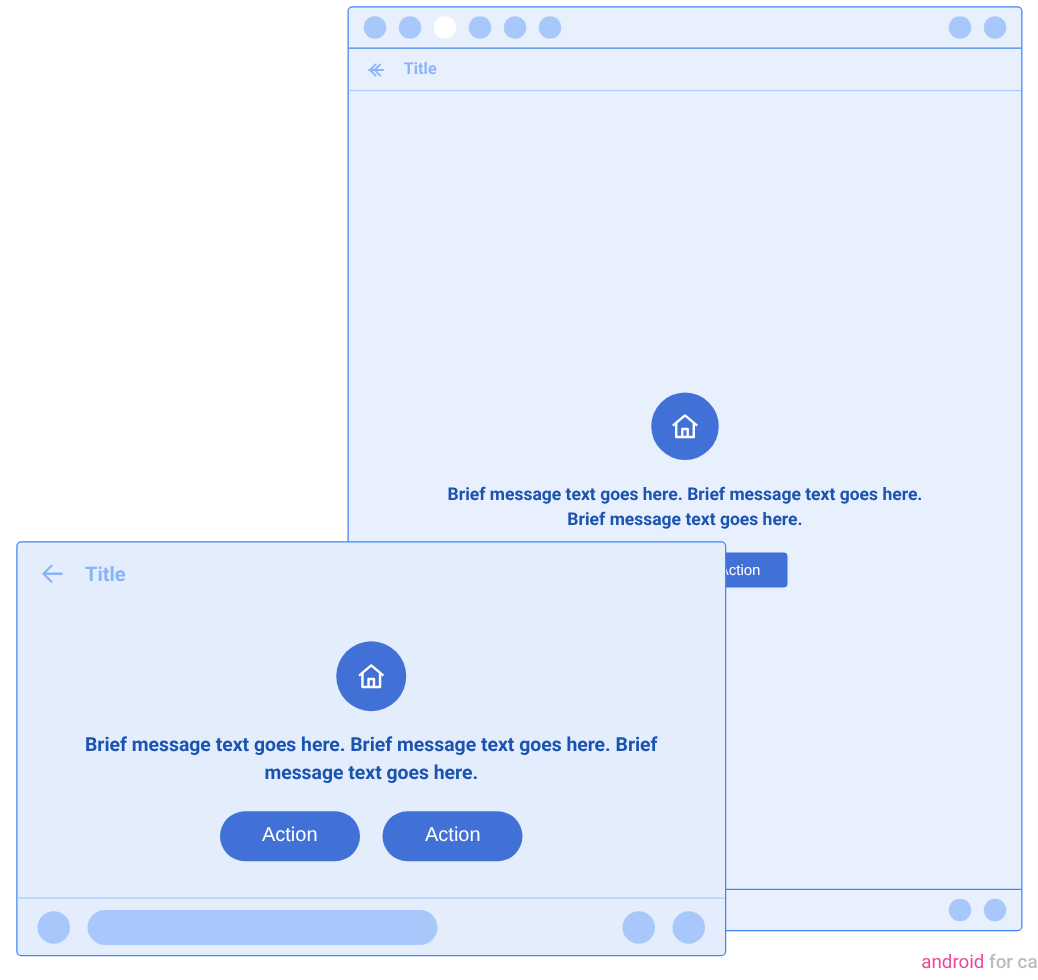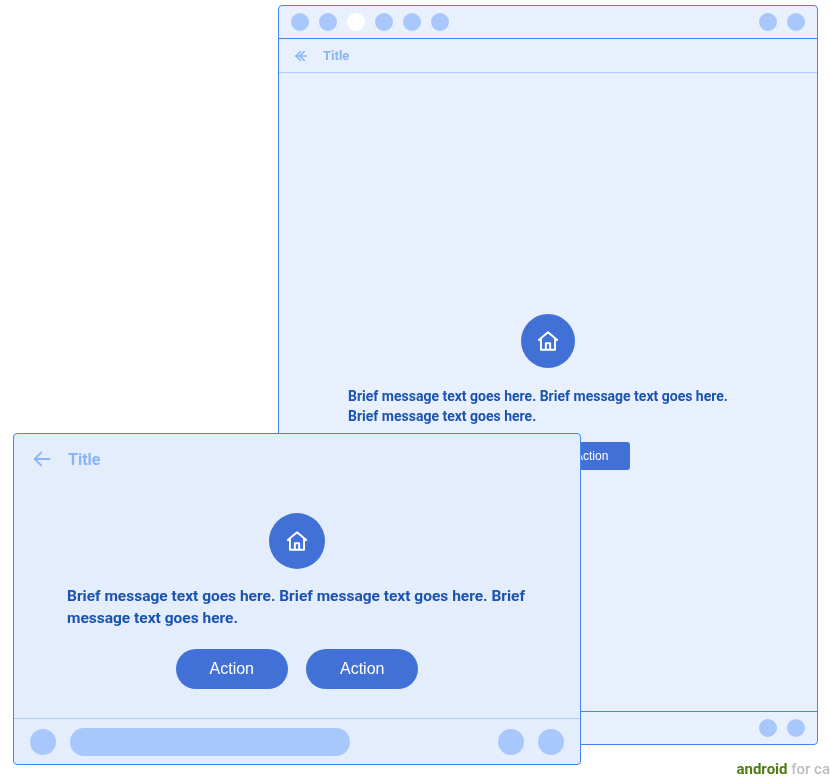--- a/index.html
+++ b/index.html
@@ -43,20 +43,21 @@
     padding: 0 60px;
   }
   .icon-circle {
     width: 54px; height: 54px; border-radius: 50%;
     background: #4171d6;
     display: flex; align-items: center; justify-content: center;
     margin-bottom: 18px;
   }
   .icon-circle svg { width: 26px; height: 26px; }
   .message {
+    text-align: center;
     color: #1a53b0;
     font-size: 14px;
     font-weight: 700;
     line-height: 1.45;
     margin-bottom: 16px;
     max-width: 400px;
   }
   .action-row { display: flex; gap: 10px; }
   .btn-rect {
     background: #4171d6; color: #ffffff;
@@ -109,21 +110,21 @@
   .navdot { width: 26px; height: 26px; border-radius: 50%; background: #a8c7fa; }
   .navpill { width: 280px; height: 28px; border-radius: 14px; background: #a8c7fa; }
   .nav-spacer { flex: 1; }
 
   
   .watermark {
     position: absolute; right: 0; bottom: 6px;
     font-size: 15px; font-weight: 500; color: #bdbdbd;
     white-space: nowrap; overflow: hidden;
   }
-  .watermark .strong { color: #4d7c0f; font-weight: 700; }
+  .watermark .strong { color: #ec4899; font-weight: 400; }
 </style>
 </head>
 <body>
 
 <div class="tablet">
 
   <div class="tablet-statusbar">
     <div class="dot-row">
       <div class="dot"></div>
       <div class="dot"></div>

